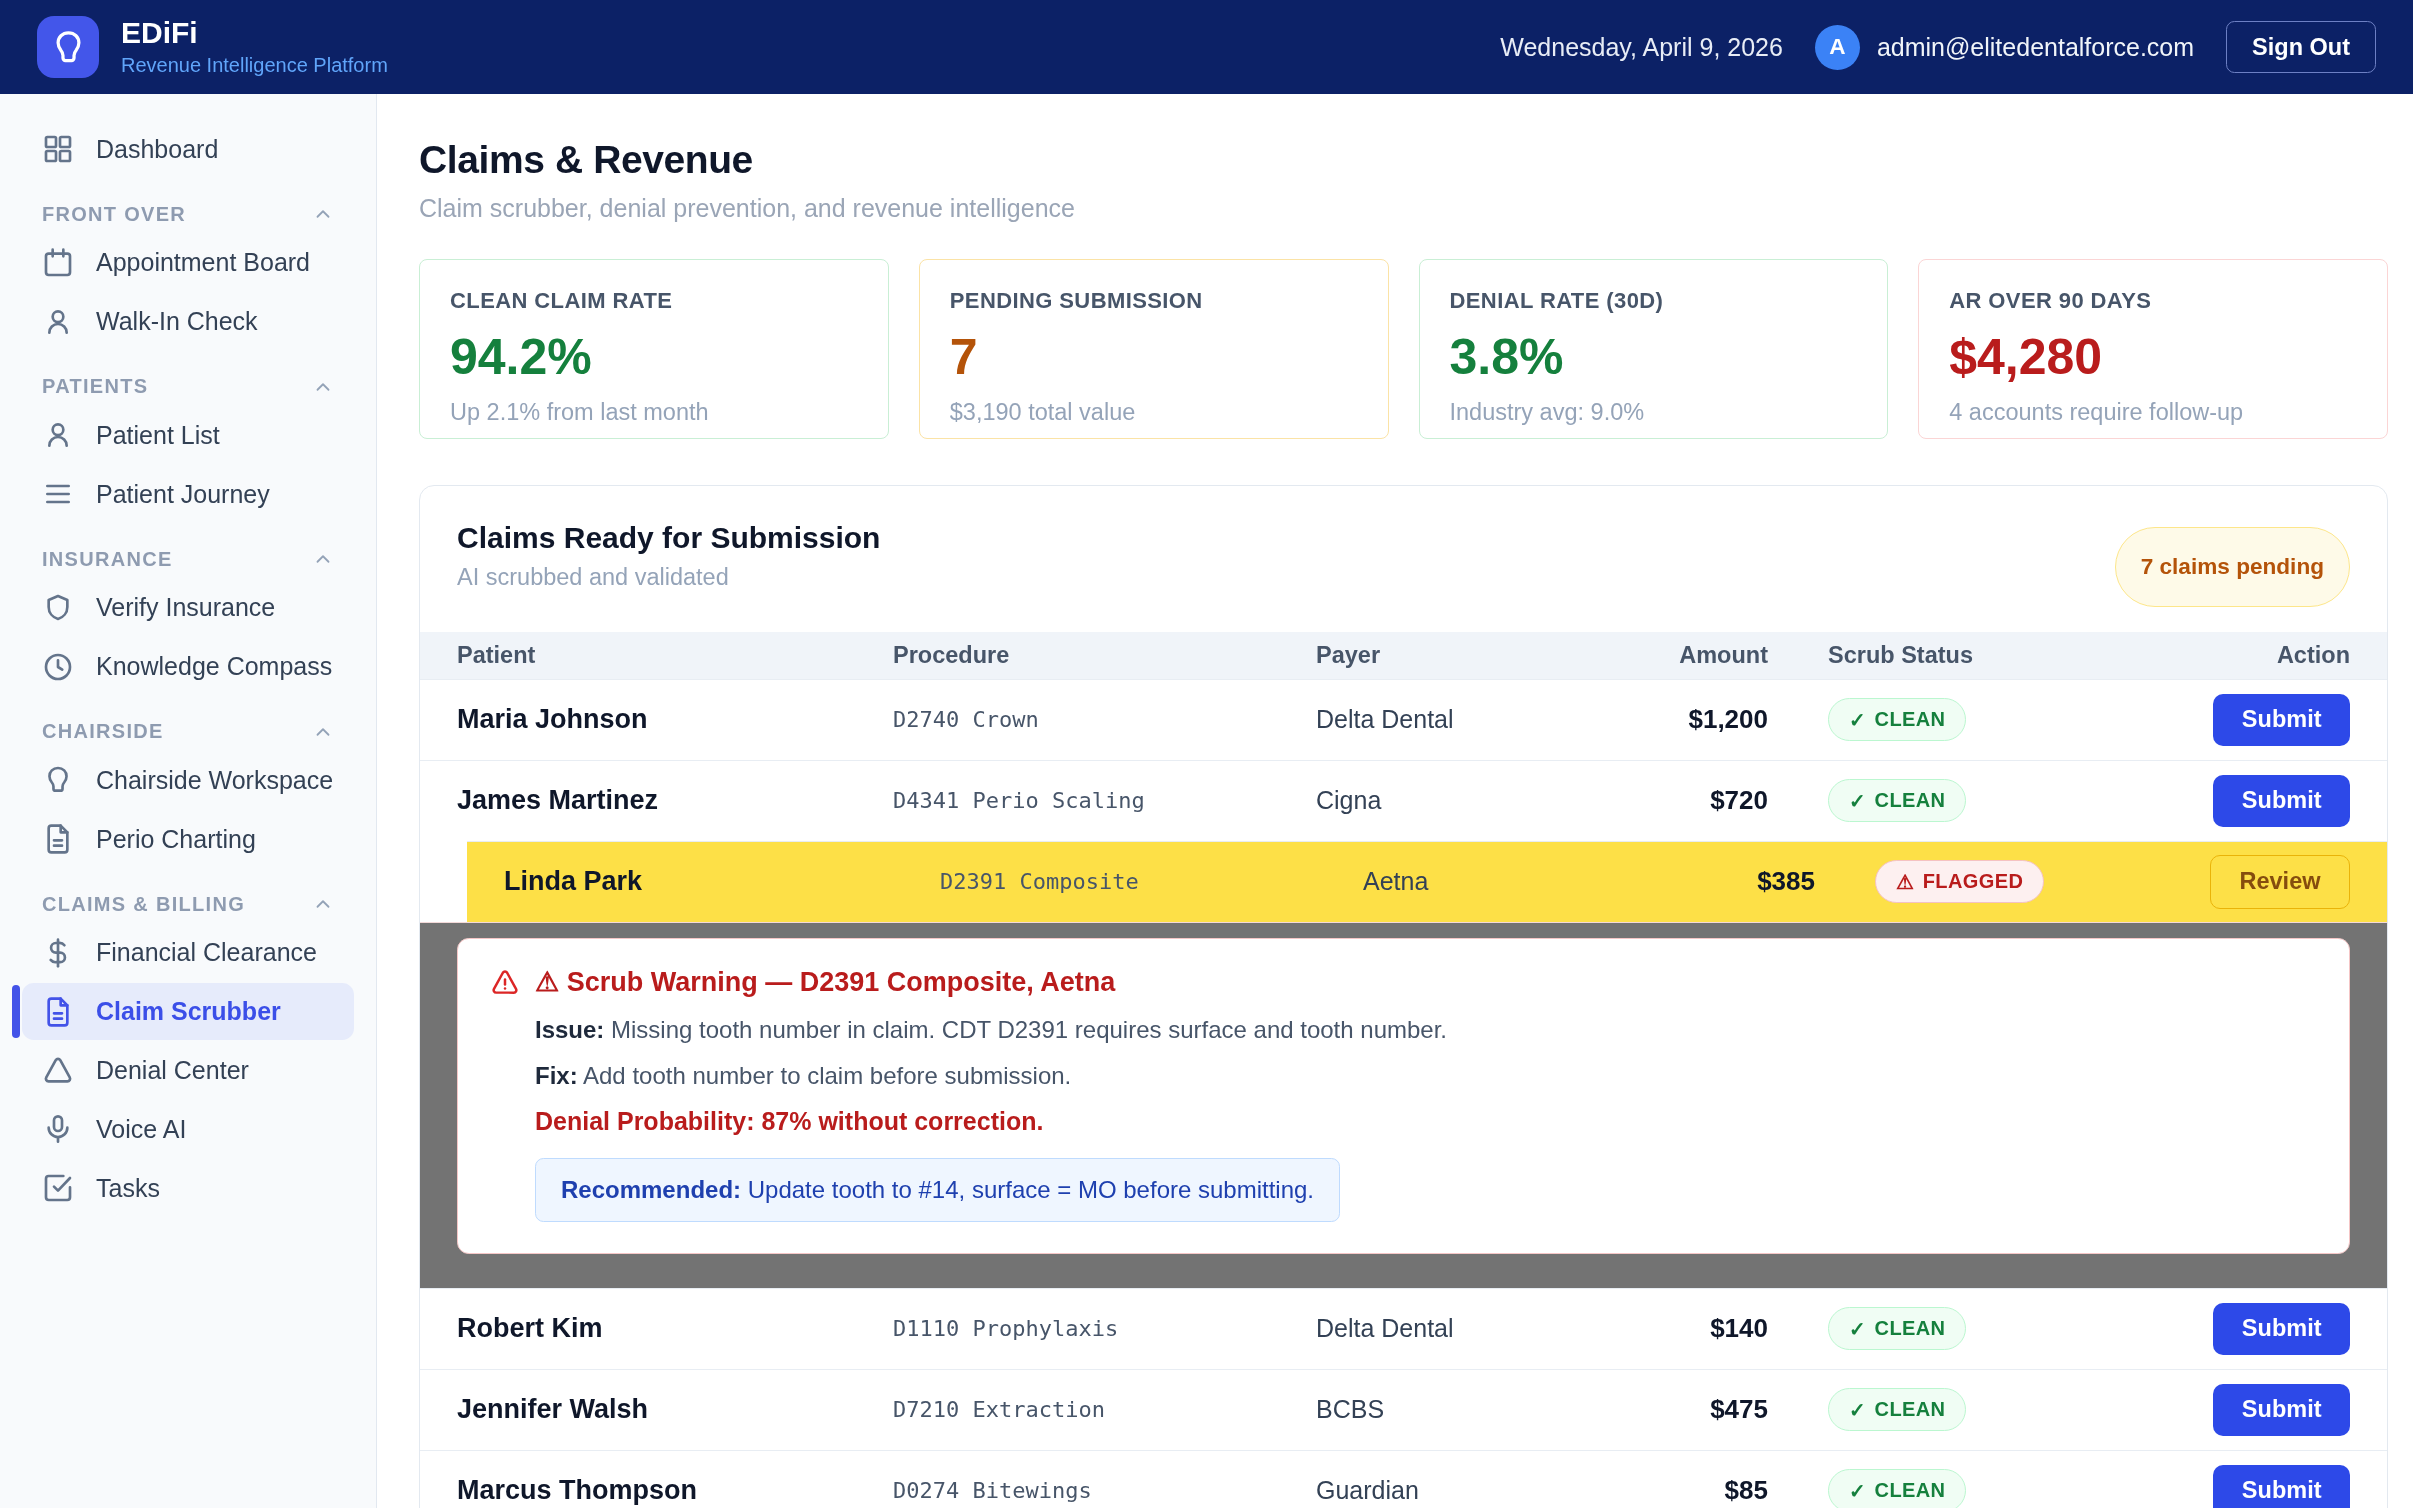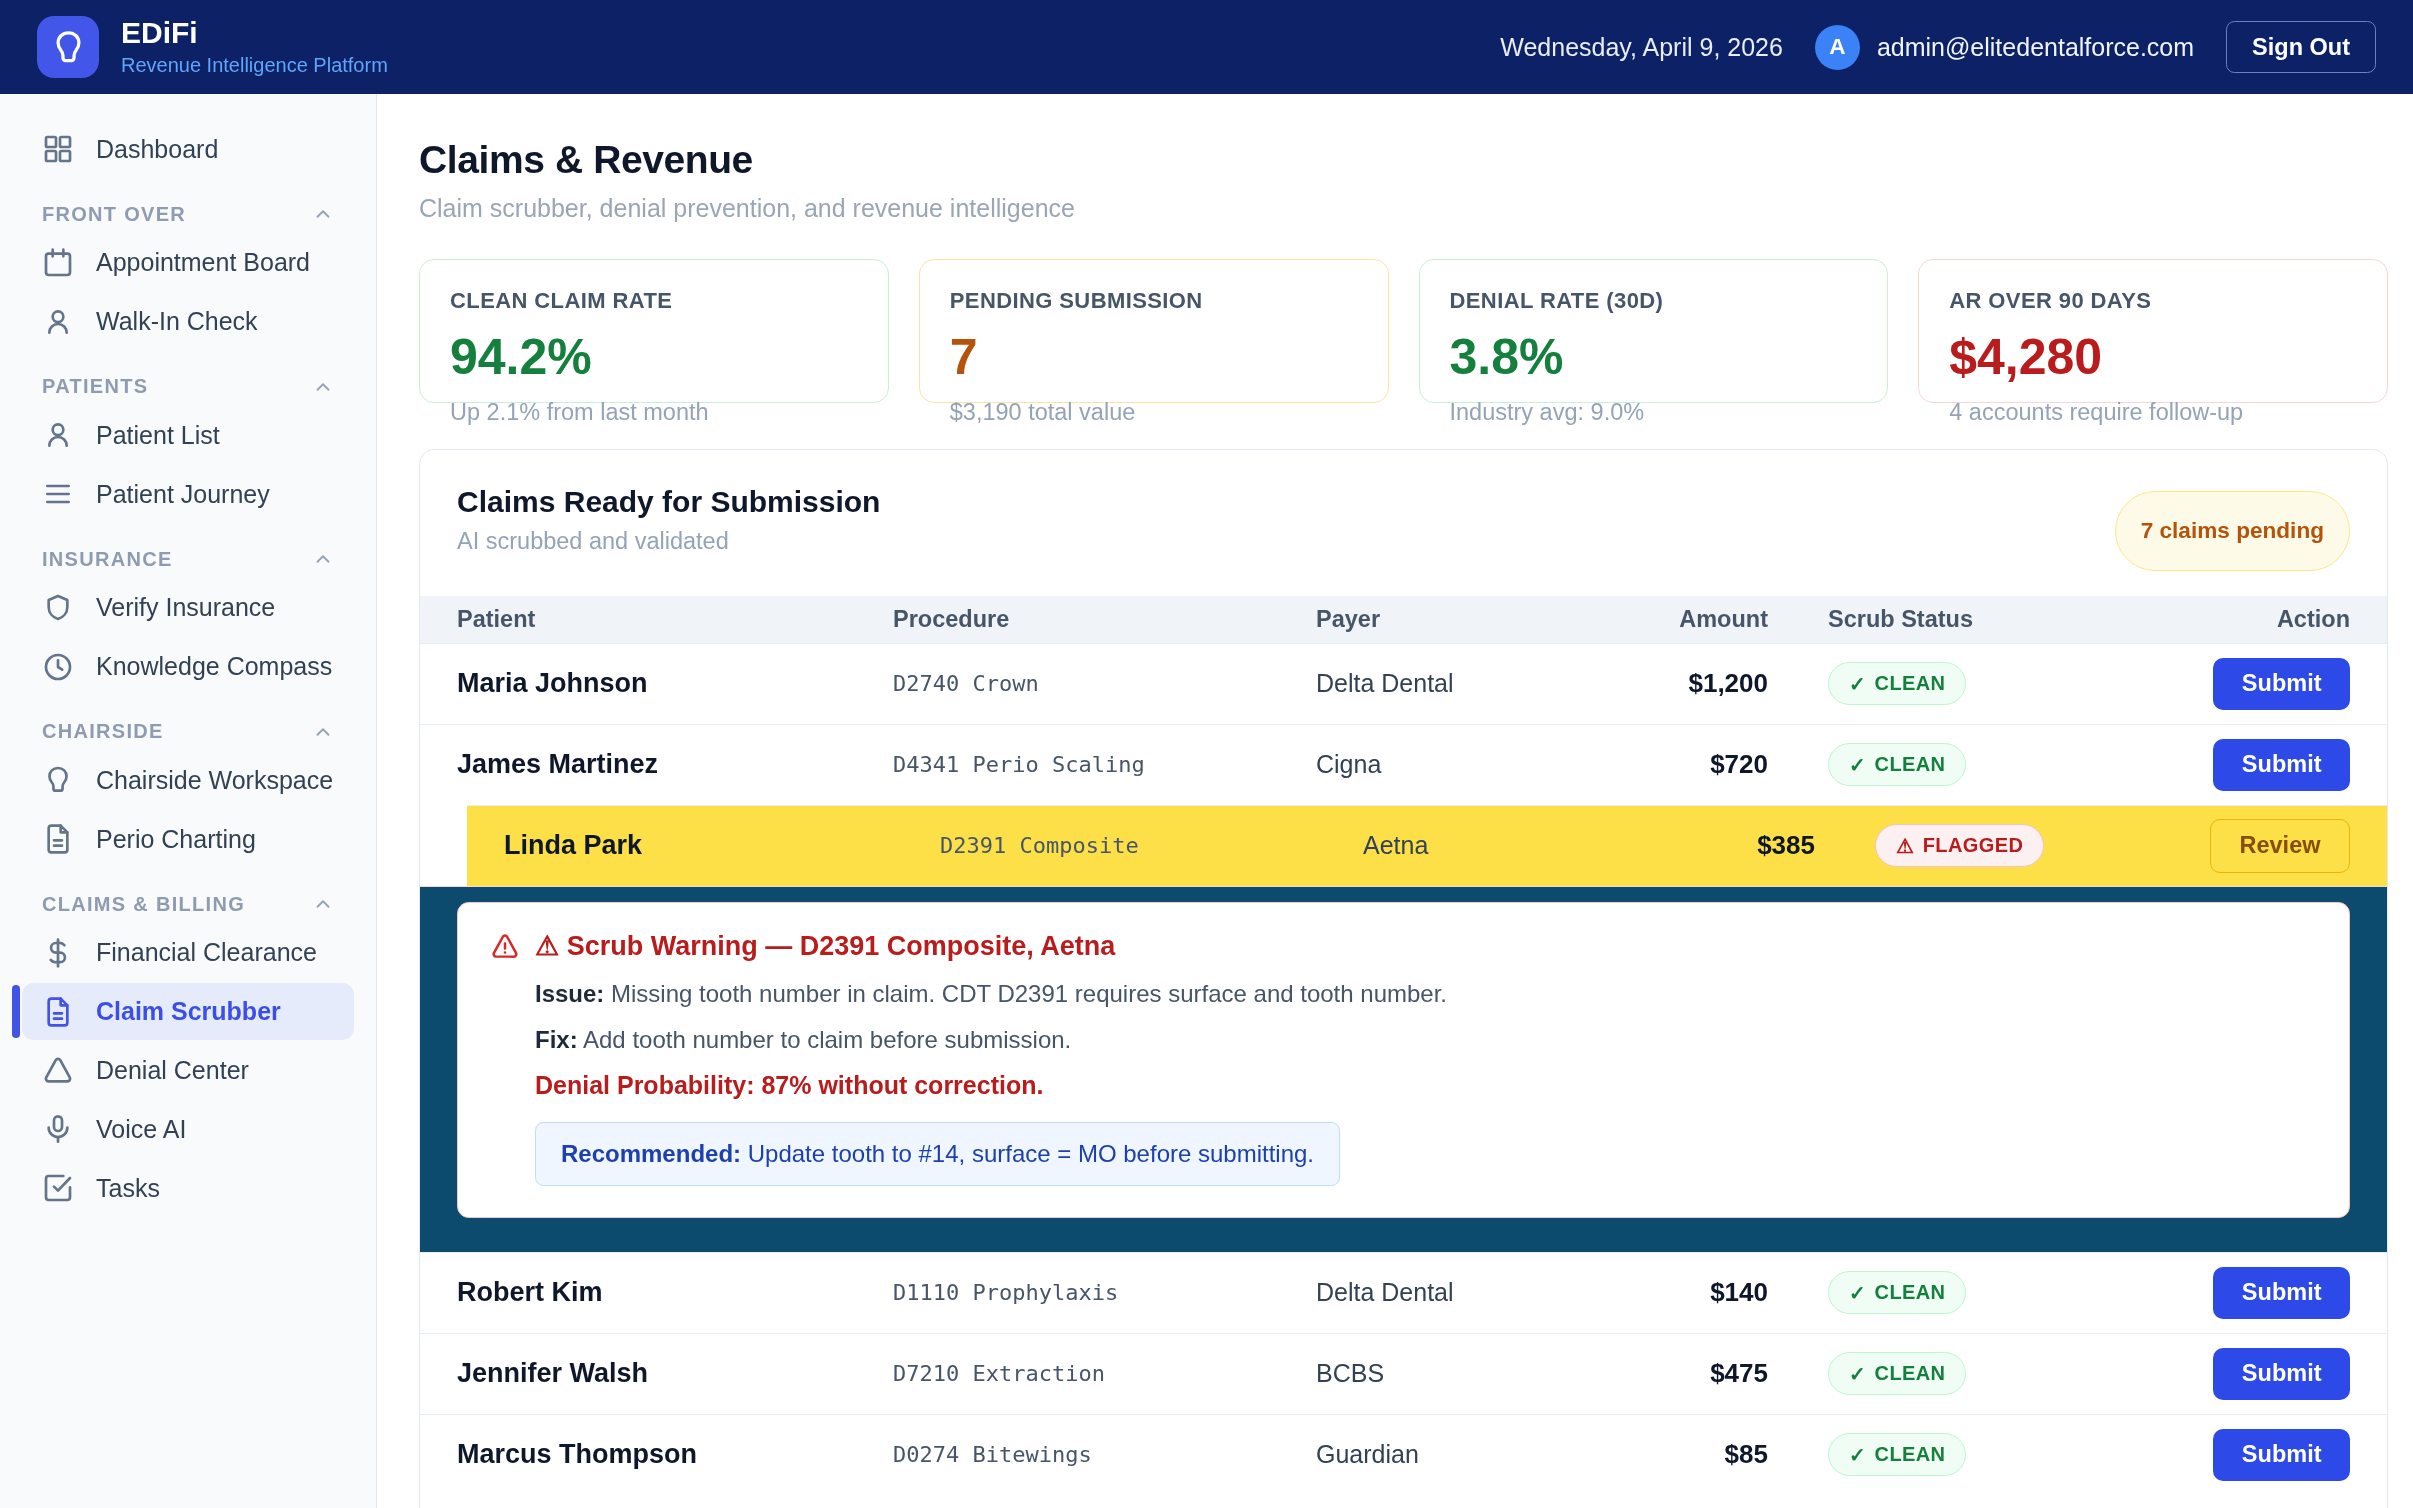--- a/index.html
+++ b/index.html
@@ -44,21 +44,21 @@
                    color:#8e9bb0; font-size:20px; font-weight:bold; letter-spacing:1.3px;
                    margin:25px 20px 8.4px 20px; cursor:pointer; }
   .section-label .chev { width:22px; height:22px; stroke:#94a3b8; }
 
   
   .page-title { font-size:39px; font-weight:bold; color:#0f172a; letter-spacing:-0.4px; }
   .page-sub   { font-size:25px; color:#9aa5b6; margin-top:11.7px; }
 
   
   .stats { display:grid; grid-template-columns:repeat(4,1fr); gap:30px; margin-top:36px; }
-  .card { background:#ffffff; border-radius:15px; padding:28.5px 30px; height:144px; }
+  .card { background:#ffffff; border-radius:8px; padding:28.5px 30px; height:180px; }
   .card.green { border:1.7px solid #c9efd5; }
   .card.amber { border:1.7px solid #fbe3a6; }
   .card.red   { border:1.7px solid #fbd5d5; }
   .card-label { font-size:22px; font-weight:600; color:#475569; letter-spacing:0.4px; }
   .card-value { font-size:50px; font-weight:bold; margin-top:13.4px; }
   .card.green .card-value { color:#15803d; }
   .card.amber .card-value { color:#b45309; }
   .card.red   .card-value { color:#b91c1c; }
   .card-sub { font-size:23.5px; color:#94a3b8; margin-top:13.4px; }
 
@@ -91,21 +91,21 @@
            padding:8.4px 20px; font-size:20px; font-weight:bold; letter-spacing:0.4px; }
   .badge.clean { background:#f0fdf4; border:1.7px solid #bbf7d0; color:#15803d; }
   .badge.flag  { background:#fdf0f0; border:1.7px solid #f5c2c2; color:#b91c1c; }
 
   .btn { font-family:inherit; font-size:23.5px; font-weight:600; border-radius:10px;
          padding:12.6px 28.5px; cursor:pointer; }
   .btn.submit { background:#2d49e8; border:none; color:#ffffff; }
   .btn.review { background:#fde047; border:1.7px solid #eab308; color:#854d0e; }
 
   
-  .warn-wrap { padding:15px 37px 34px 37px; background:#0c4a6e; border-top:1.7px solid #f3d9d9; }
+  .warn-wrap { padding:15px 37px 34px 37px; background:#737373; border-top:1.7px solid #f3d9d9; }
   .warn-box { border:1.7px solid #f5c6c6; border-radius:11.7px; padding:27px 32px; background:#ffffff; }
   .warn-title-row { display:flex; align-items:center; gap:15px; }
   .warn-title-row .icon { width:30px; height:30px; stroke:#dc2626; flex:0 0 auto; }
   .warn-title { font-size:27px; font-weight:bold; color:#b91c1c; }
   .warn-line { font-size:24px; color:#475569; margin:18.4px 0 0 45px; }
   .warn-line b { color:#1e293b; }
   .warn-denial { font-size:25px; font-weight:bold; color:#b91c1c; margin:17px 0 0 45px; }
   .rec-box { display:inline-block; margin:22px 0 3.4px 45px; background:#eff6ff;
              border:1.7px solid #bfdbfe; border-radius:8.4px; padding:17px 25px;
              font-size:24px; color:#1e40af; }

